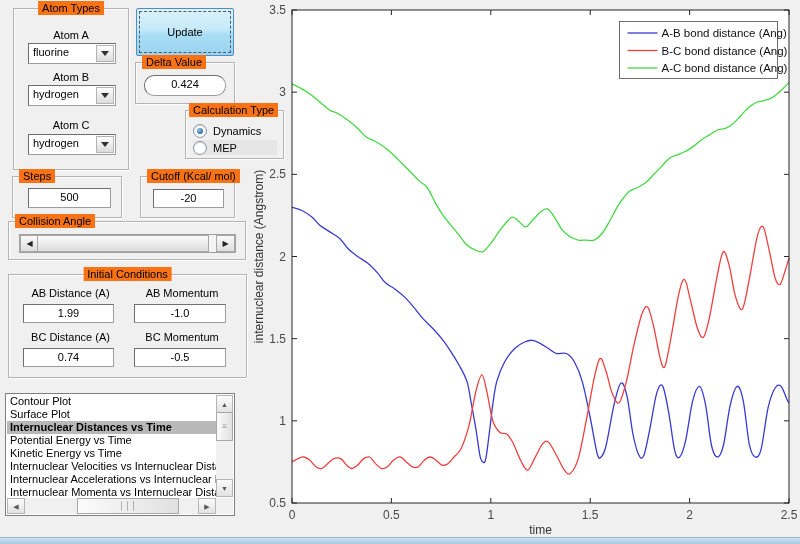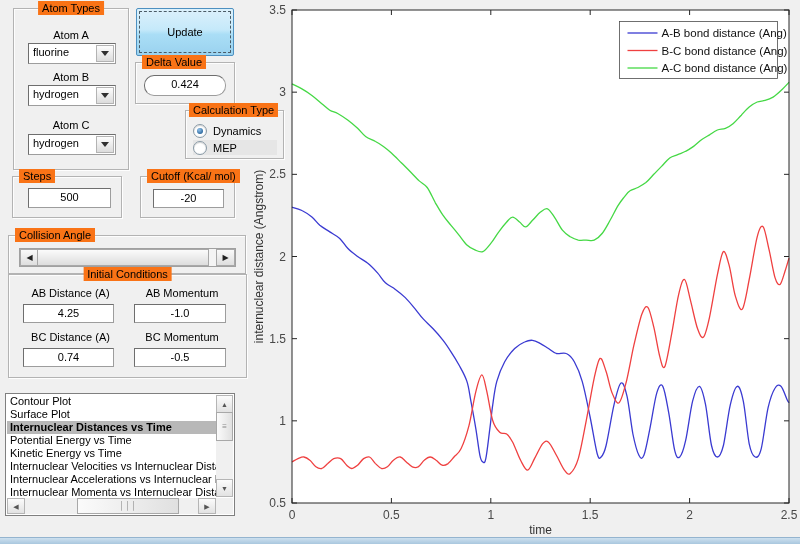--- a/index.html
+++ b/index.html
@@ -154,34 +154,34 @@
   <div class="groupbox" style="left:12px;top:176px;width:108px;height:40px;">
     <span class="gb-title">Steps</span>
     <div class="edit" style="left:15px;top:11px;width:81px;height:18px;">500</div>
   </div>
 
   <div class="groupbox" style="left:140px;top:176px;width:93px;height:40px;">
     <span class="gb-title">Cutoff (Kcal/ mol)</span>
     <div class="edit" style="left:12px;top:12px;width:69px;height:17px;">-20</div>
   </div>
 
-  <div class="groupbox" style="left:8px;top:235px;width:236px;height:37px;">
+  <div class="groupbox" style="left:8px;top:221px;width:236px;height:37px;">
     <span class="gb-title">Collision Angle</span>
     <div class="slider" style="left:10px;top:12px;width:215px;height:17px;">
       <span class="sl-btn" style="left:0;">◀</span>
       <span class="sl-thumb" style="left:17px;width:170px;"></span>
       <span class="sl-btn" style="right:0;">▶</span>
     </div>
   </div>
 
   <div class="groupbox" style="left:8px;top:274px;width:237px;height:102px;">
     <span class="gb-title center">Initial Conditions</span>
     <div class="ui-label" style="left:10px;width:103px;top:12px;">AB Distance (A)</div>
     <div class="ui-label" style="left:121px;width:104px;top:12px;">AB Momentum</div>
-    <div class="edit" style="left:14px;top:29px;width:89px;height:17px;">4.25</div>
+    <div class="edit" style="left:14px;top:29px;width:89px;height:17px;">1.99</div>
     <div class="edit" style="left:125px;top:29px;width:90px;height:17px;">-1.0</div>
     <div class="ui-label" style="left:10px;width:103px;top:56px;">BC Distance (A)</div>
     <div class="ui-label" style="left:121px;width:104px;top:56px;">BC Momentum</div>
     <div class="edit" style="left:14px;top:73px;width:89px;height:17px;">0.74</div>
     <div class="edit" style="left:125px;top:73px;width:90px;height:17px;">-0.5</div>
   </div>
 
   <div class="listbox">
     <div class="lb-items" id="lb-items">
         <div class="lb-item">Contour Plot</div>

